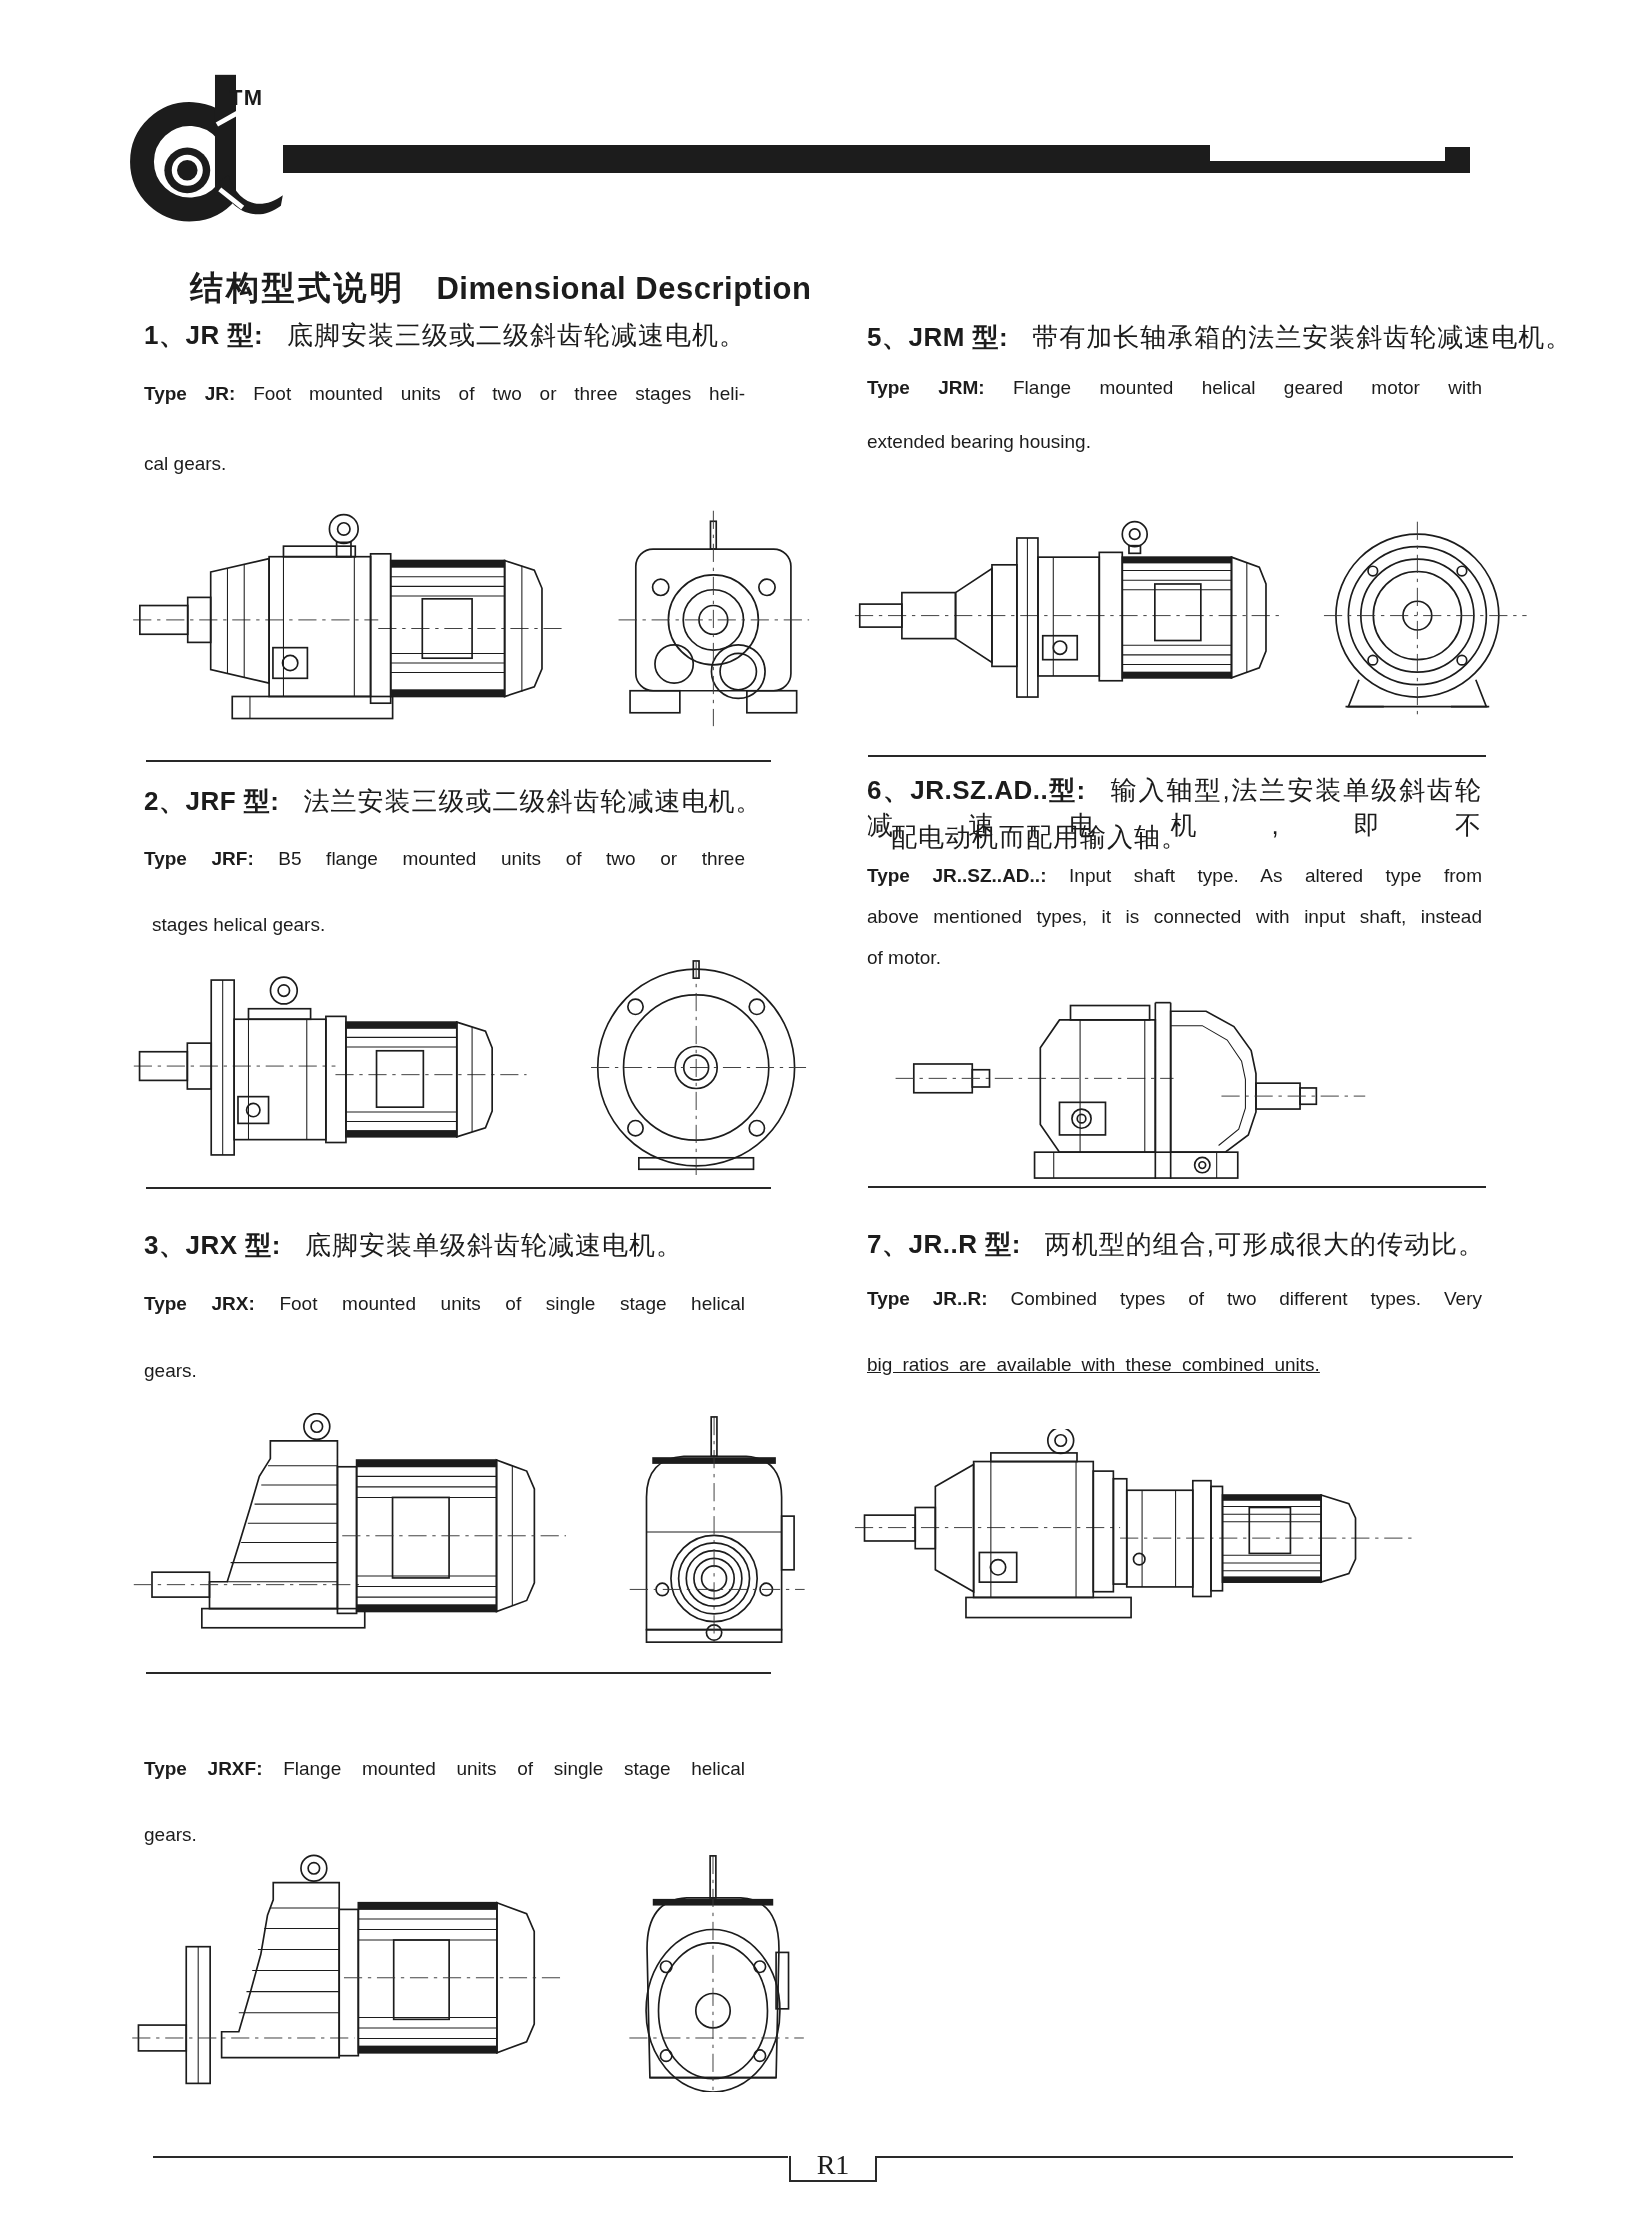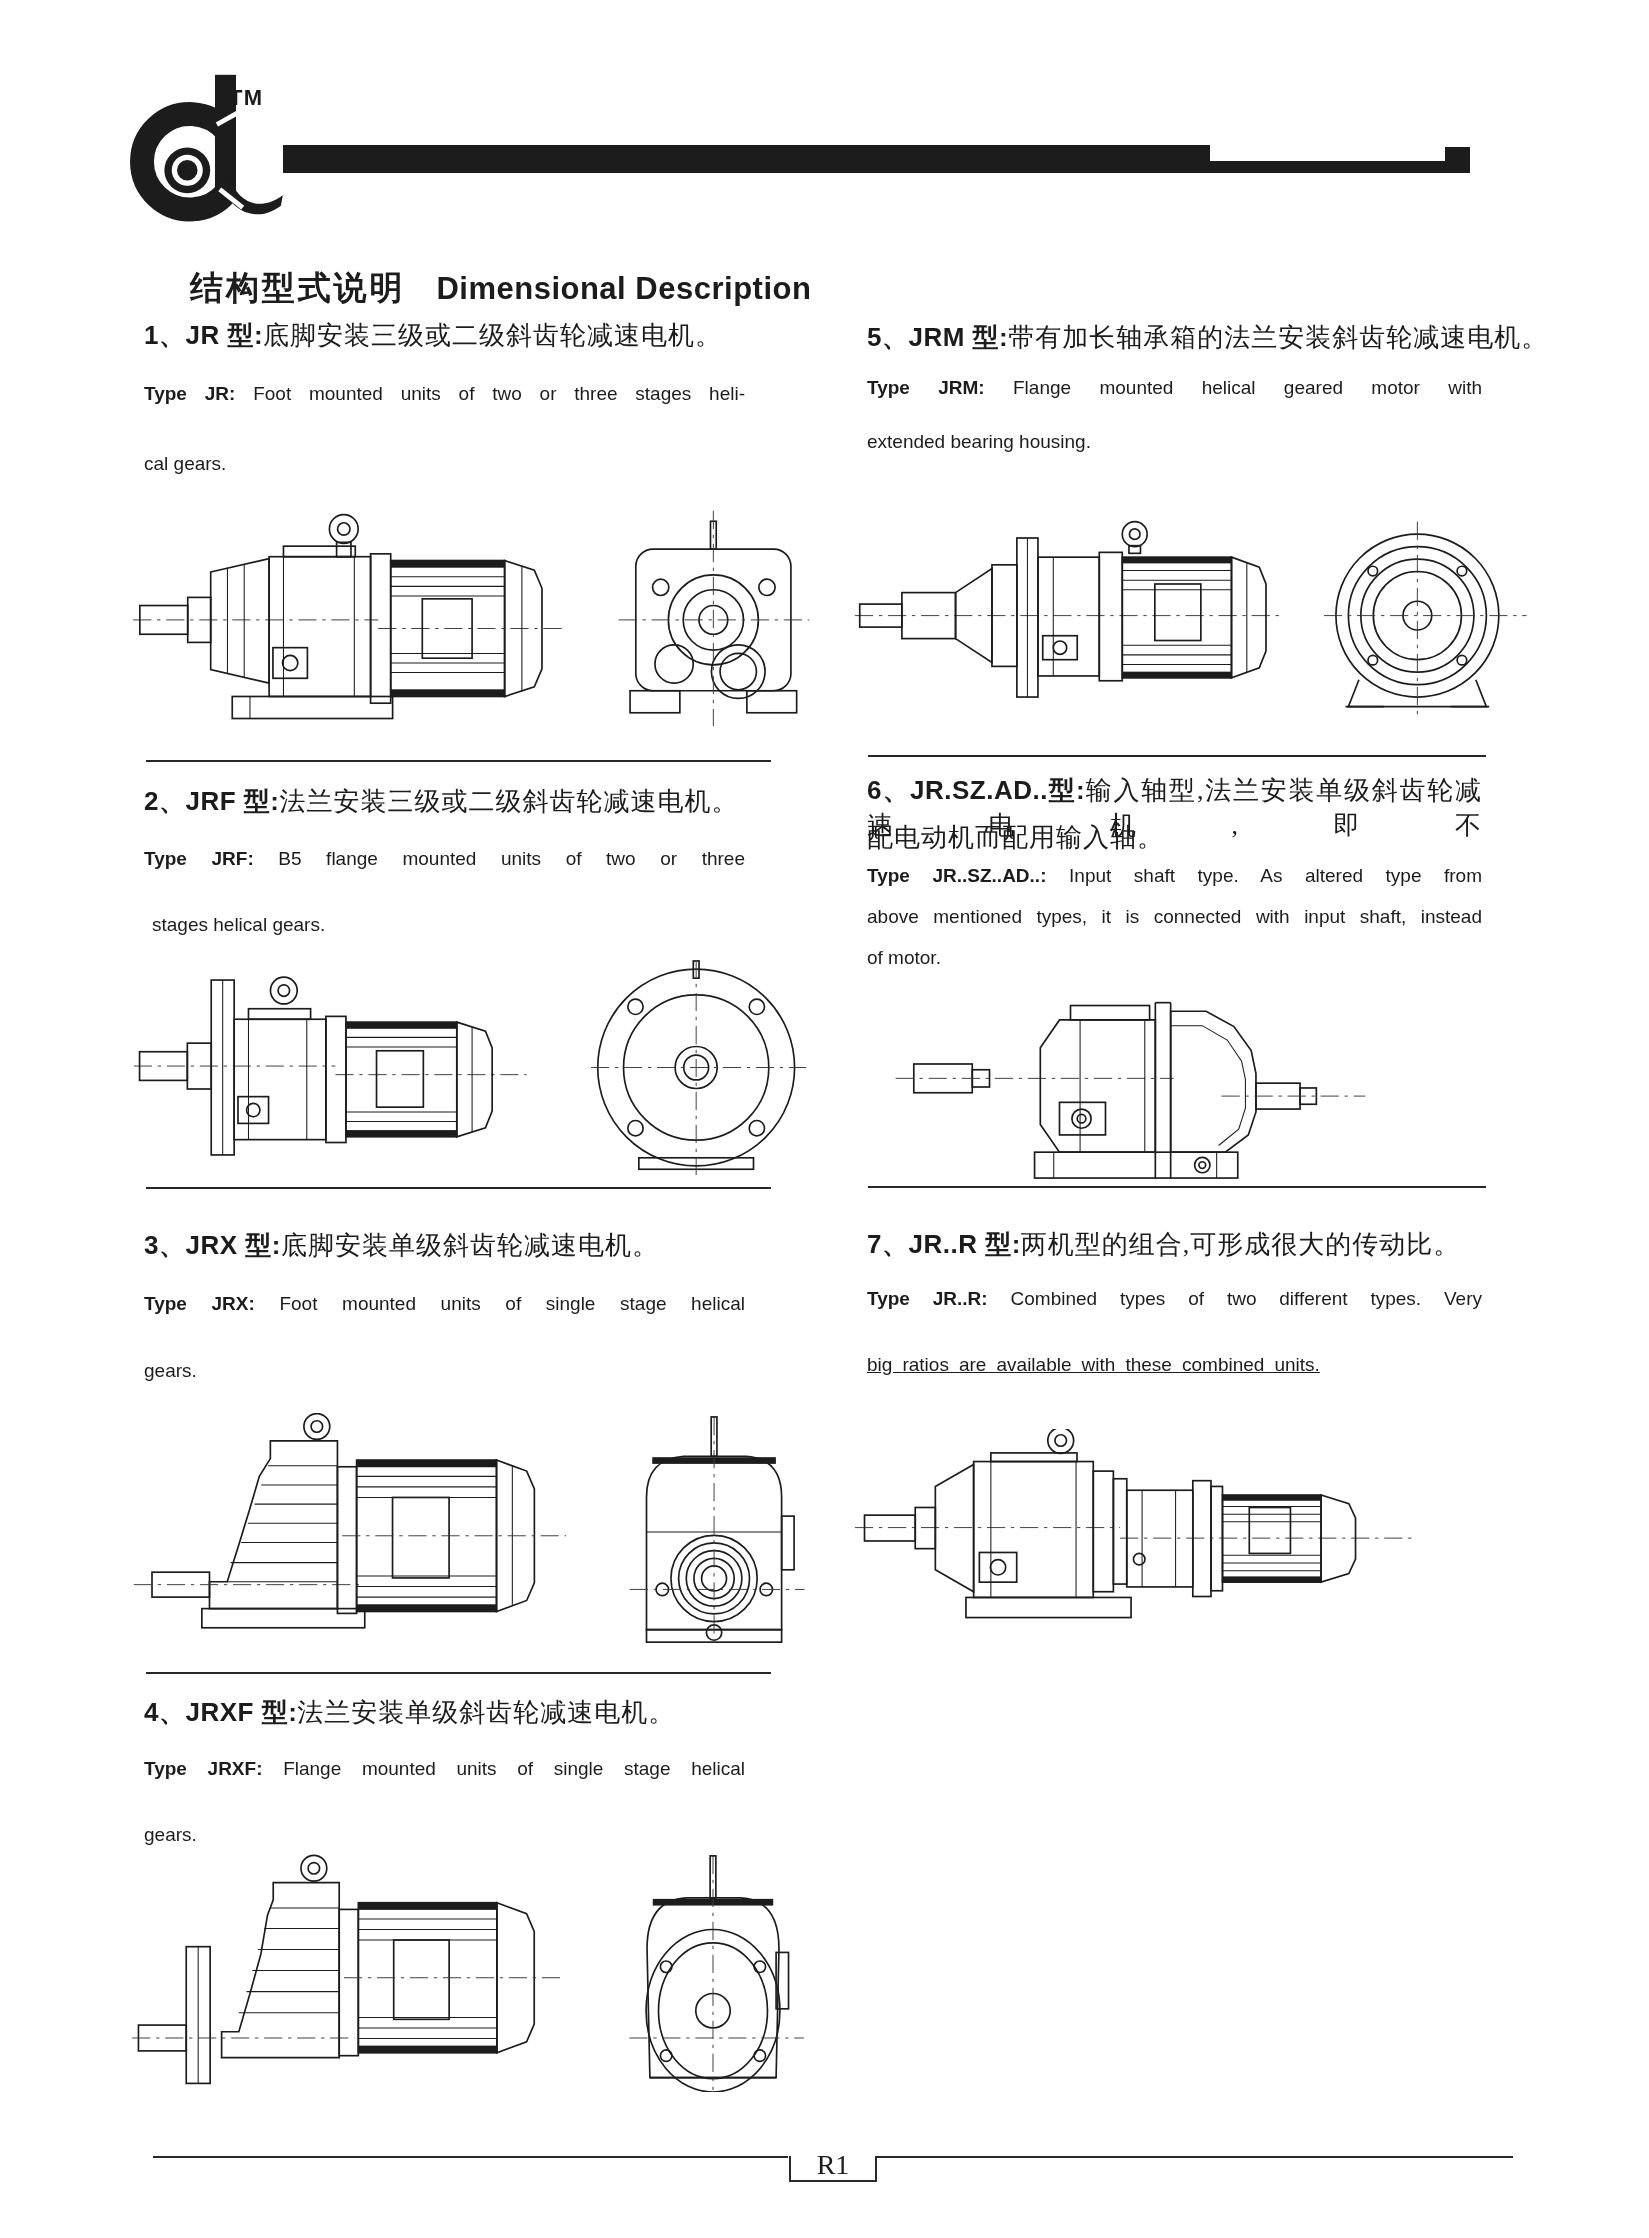--- a/index.html
+++ b/index.html
@@ -11,21 +11,21 @@
   .bar { position:absolute; background:#1c1c1c; }
   .brand { position:absolute; font-weight:bold; font-size:63px; letter-spacing:1.4px; color:#1c1c1c; }
   .tm { position:absolute; font-size:22px; font-weight:bold; letter-spacing:1.4px; }
   
   .title { position:absolute; white-space:nowrap;margin-left:46px; }
   .title .zh { font-size:33px; font-weight:bold; letter-spacing:2.9px; }
   .title .en { font-size:31px; font-weight:bold; margin-left:31px; letter-spacing:0.5px; }
   
   .zh-line { position:absolute; font-size:26px; white-space:nowrap; }
   .zh-line .lbl { font-weight:bold; letter-spacing:0.5px; }
-  .zh-desc { font-family:Liberation Serif, serif; letter-spacing:1px; }
+  .zh-desc { font-family:Liberation Sans, sans-serif; letter-spacing:1px;margin-left:24px; }
   .en-line { position:absolute; font-size:19px; }
   .en-line .lbl { font-weight:bold; }
   .fill { text-align:justify; text-align-last:justify; white-space:normal; }
   .nofill { white-space:nowrap; }
   .wsp { word-spacing:4.8px; }
   
   .divider { position:absolute; height:1.9px; background:#282828; }
   .fline { position:absolute; background:#2a2a2a; }
   .r1 { position:absolute; font-family:"Liberation Serif","DejaVu Serif",serif; font-size:28px; text-align:center; }
   
@@ -220,23 +220,20 @@
       <circle class="ln" cx="1330" cy="368" r="13"></circle>
     <rect class="ln" x="1080" y="452" width="282" height="26"></rect>
     <circle class="ln" cx="1221" cy="458" r="16"></circle>
     <line class="cl" x1="1221" y1="8" x2="1221" y2="486"></line>
       <line class="cl" x1="1045" y1="368" x2="1410" y2="368"></line>
     <rect class="ln" x="1215" y="8" width="12" height="82"></rect>
   </svg>
 
   <div class="divider" style="left:146px;top:1672px;width:625px;"></div>
 
-  <div class="zh-line" style="left:144px;top:1695px;width:601px;">
-    <span class="lbl">4、JRXF 型:</span><span class="zh-desc">法兰安装单级斜齿轮减速电机。</span>
-  </div>
   <div class="en-line fill" style="left:144px;top:1758px;width:601px;">
     <span class="lbl">Type JRXF:</span>
     <span>Flange mounted units of single stage helical</span>
   </div>
   <div class="en-line nofill" style="left:144px;top:1824px;width:601px;">gears.</div>
 
   <svg class="td" style="left:129px;top:1853px;width:690px;height:239px" viewBox="0 0 1440 500">
     <rect class="ln" x="118" y="196" width="50" height="286"></rect>
       <line class="fin" x1="143" y1="196" x2="143" y2="482"></line>
     <rect class="ln" x="18" y="360" width="100" height="54"></rect>

